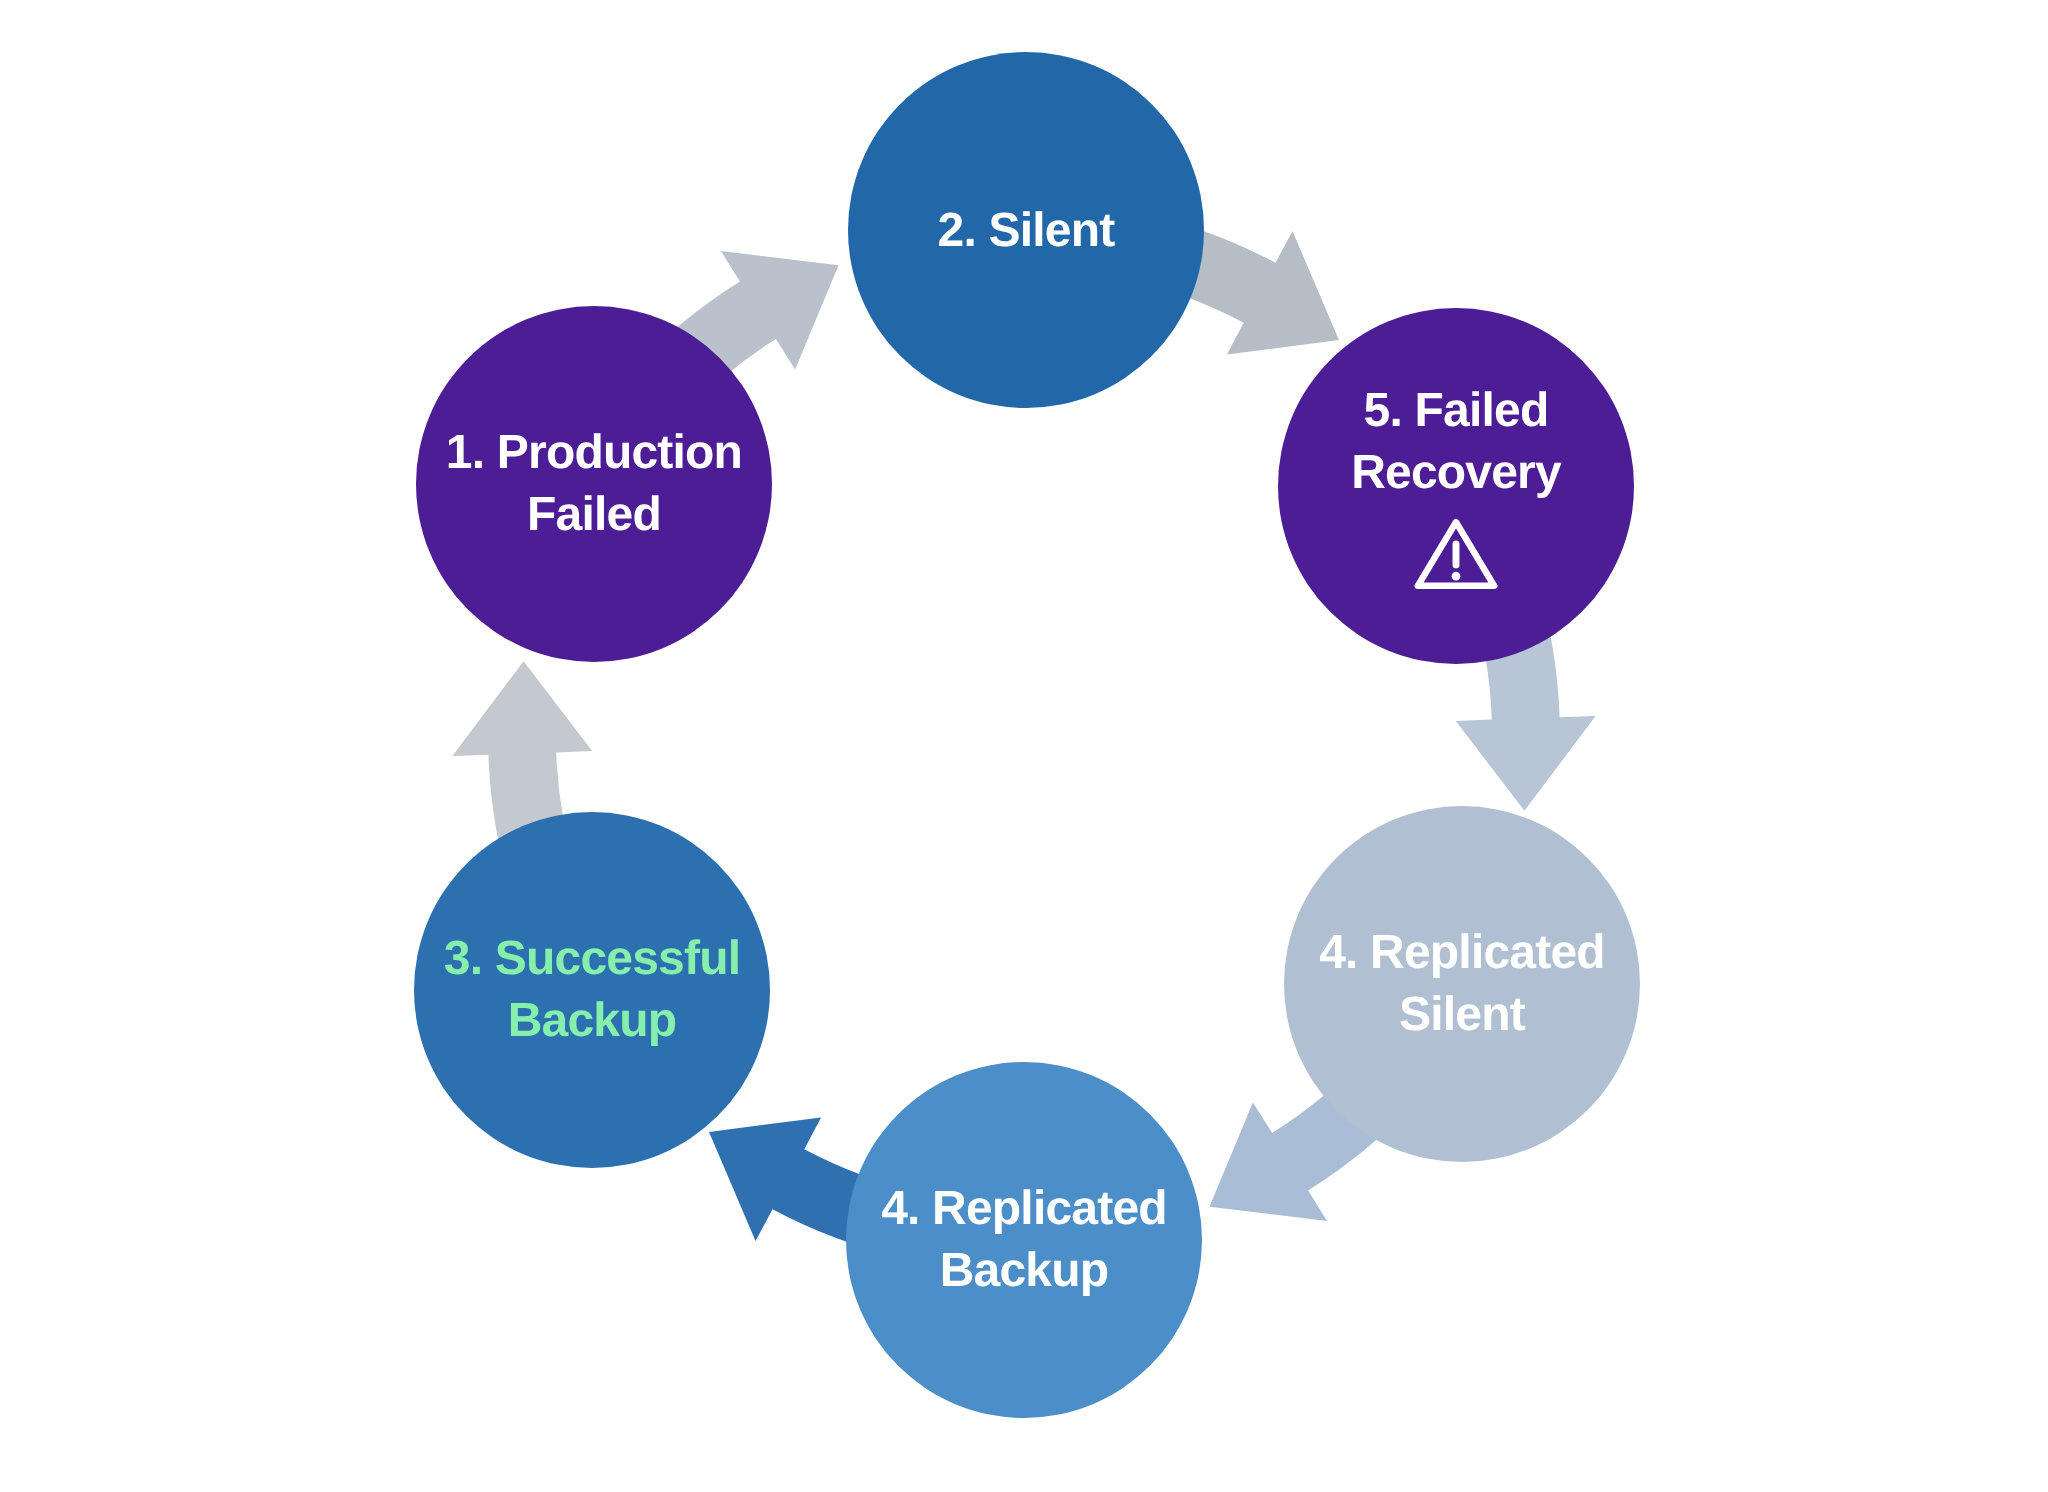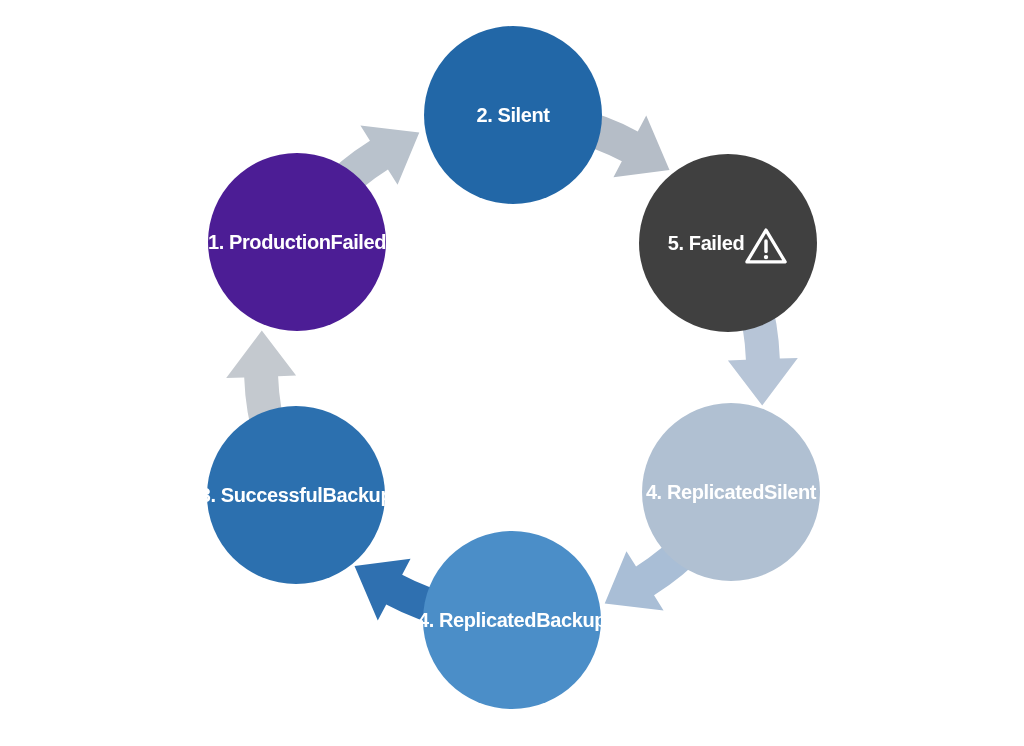--- a/index.html
+++ b/index.html
@@ -21,26 +21,26 @@
     top: 0;
     width: 1024px;
     height: 746px;
   }
   .node {
     position: absolute;
     width: 178px;
     height: 178px;
     border-radius: 50%;
     display: flex;
-    flex-direction: row;
+    flex-direction: column;
     align-items: center;
     justify-content: center;
     text-align: center;
     color: #ffffff;
-    font-size: 20px;
+    font-size: 24px;
     line-height: 31px;
     font-weight: bold;
     letter-spacing: -0.4px;
     z-index: 2;
   }
   .node .line {
     white-space: nowrap;
     display: block;
   }
   
@@ -83,39 +83,40 @@
 
   <div class="node node-0" style="background: #4c1d95; color: rgb(255, 255, 255);">
     <span class="line">1. Production</span>
     <span class="line">Failed</span>
   </div>
 
   <div class="node node-1" style="background: rgb(34, 103, 167); color: rgb(255, 255, 255);">
     <span class="line">2. Silent</span>
   </div>
 
-  <div class="node node-2" style="background: #404040; color: rgb(255, 255, 255);">
+  <div class="node node-2" style="background: #4c1d95; color: rgb(255, 255, 255);">
     <span class="line">5. Failed</span>
+    <span class="line">Recovery</span>
     <span class="warning-icon-wrap">
       <svg width="44" height="40" viewBox="0 0 48 44" xmlns="http://www.w3.org/2000/svg">
         <path d="M24 4.5 L45 39.5 L3 39.5 Z" fill="none" stroke="#ffffff" stroke-width="3.6" stroke-linejoin="round"></path>
         <line x1="24" y1="16.5" x2="24" y2="28" stroke="#ffffff" stroke-width="3.8" stroke-linecap="round"></line>
         <circle cx="24" cy="34.2" r="2.4" fill="#ffffff"></circle>
       </svg>
     </span>
   </div>
 
   <div class="node node-3" style="background: rgb(176, 192, 210); color: rgb(255, 255, 255);">
     <span class="line">4. Replicated</span>
     <span class="line">Silent</span>
   </div>
 
   <div class="node node-4" style="background: rgb(75, 142, 200); color: rgb(255, 255, 255);">
     <span class="line">4. Replicated</span>
     <span class="line">Backup</span>
   </div>
 
-  <div class="node node-5" style="background: rgb(44, 112, 175); color: #ffffff;">
+  <div class="node node-5" style="background: rgb(44, 112, 175); color: #86efac;">
     <span class="line">3. Successful</span>
     <span class="line">Backup</span>
   </div>
 
 </div>
 
 </body></html>

